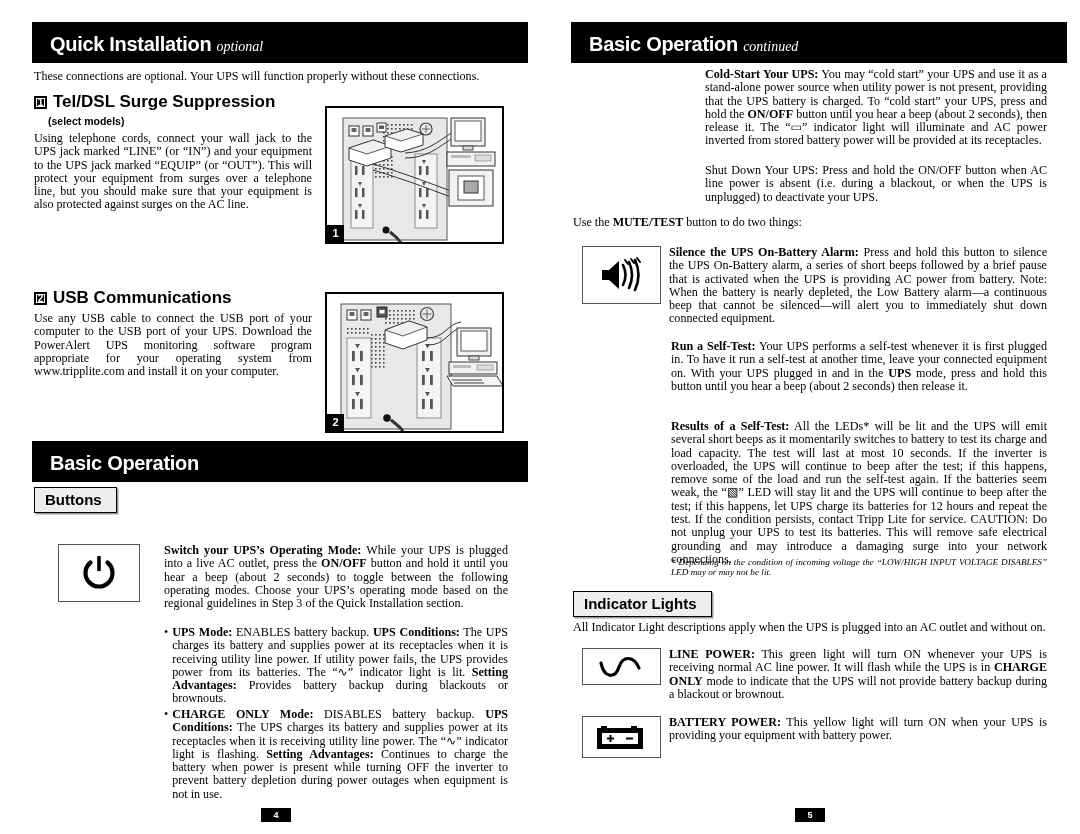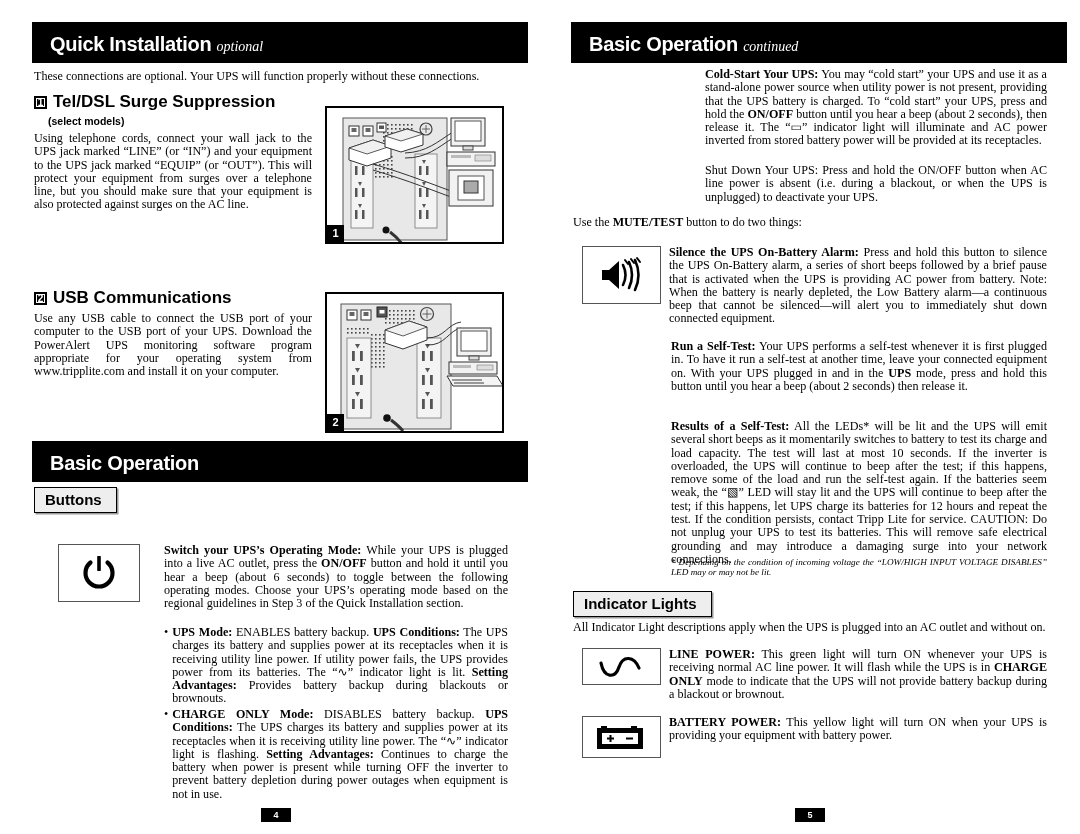--- a/index.html
+++ b/index.html
@@ -553,21 +553,21 @@
       <div class="iconcell" style="width:130px;">
         <div class="iconframe" style="width:82px; height:58px;">
           <svg width="42" height="42" viewBox="0 0 42 42">
             <path d="M12.5 10.5 A 13.5 13.5 0 1 0 29.5 10.5" fill="none" stroke="#000" stroke-width="4.2" stroke-linecap="round"></path>
             <rect x="19.2" y="4" width="3.6" height="15" fill="#000" rx="0.4"></rect>
           </svg>
         </div>
       </div>
       <div class="textcell">
         <p class="body">
-          <b>Switch your UPS’s Operating Mode:</b><span> While your UPS is plugged into a live AC outlet, press the </span><b>ON/OFF</b><span> button and hold it until you hear a beep (about 6 seconds) to toggle between the following operating modes. Choose your UPS’s operating mode based on the regional guidelines in Step 3 of the Quick Installation section.</span>
+          <b>Switch your UPS’s Operating Mode:</b><span> While your UPS is plugged into a live AC outlet, press the </span><b>ON/OFF</b><span> button and hold it until you hear a beep (about 2 seconds) to toggle between the following operating modes. Choose your UPS’s operating mode based on the regional guidelines in Step 3 of the Quick Installation section.</span>
         </p>
       </div>
     </div>
 
     <div class="bullet-row" style="position:absolute; left:132px; top:626px; width:344px;">
       <span class="bullet-dot">•</span>
       <p class="body">
         <b>UPS Mode:</b><span> ENABLES battery backup. </span><b>UPS Conditions:</b><span> The UPS charges its battery and supplies power at its receptacles when it is receiving utility line power. If utility power fails, the UPS provides power from its batteries. The “</span><span>∿</span><span>” indicator light is lit. </span><b>Setting Advantages:</b><span> Provides battery backup during blackouts or brownouts.</span>
       </p>
     </div>

